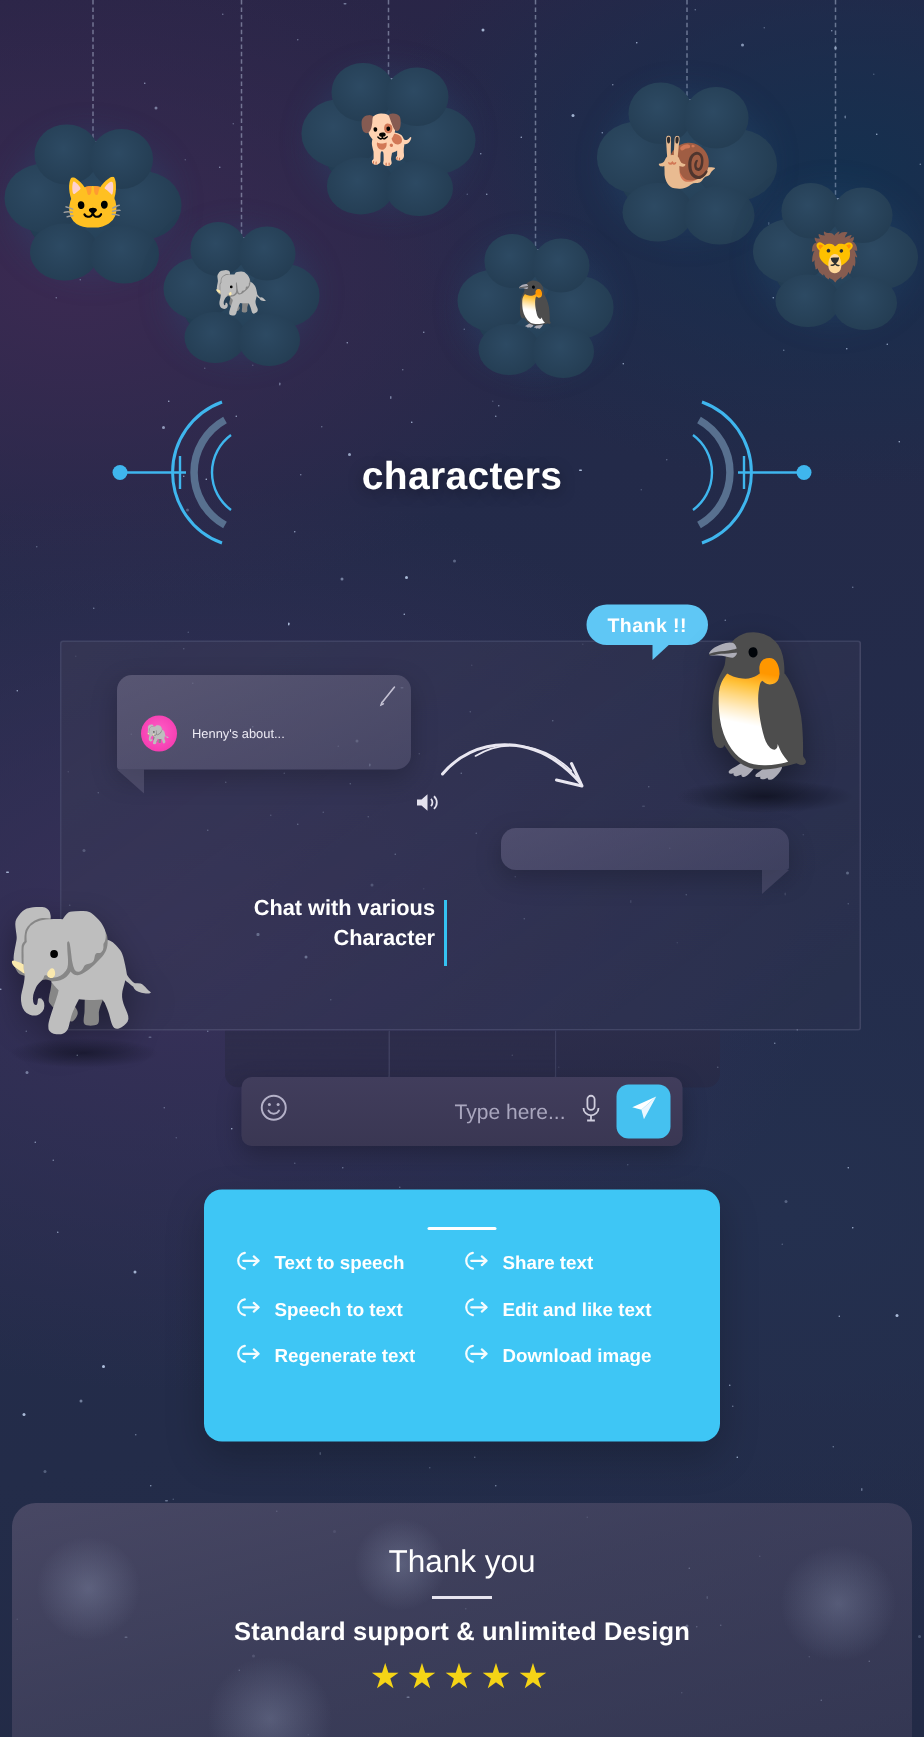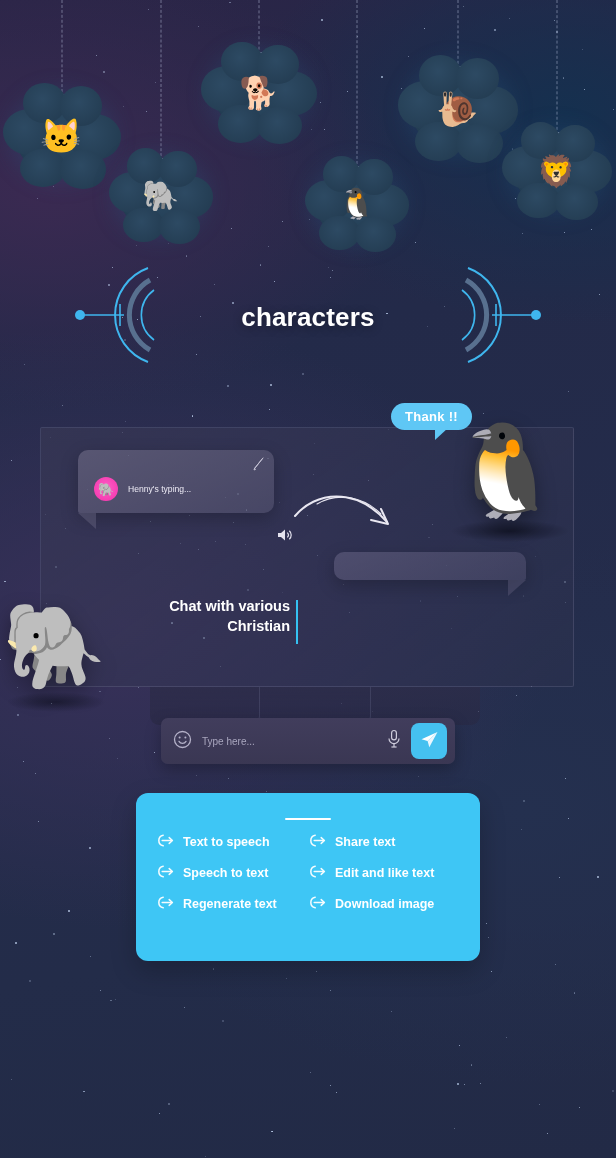--- a/index.html
+++ b/index.html
@@ -162,21 +162,21 @@
     border-radius:50%;
   }
 
   
   .input-bar{
     position:absolute; left:161px; top:718px; width:294px; height:46px;
     background:linear-gradient(180deg,#413d5c,#3a3753);
     border-radius:7px; display:flex; align-items:center; padding:0 8px 0 12px; gap:10px;
     box-shadow:0 6px 16px rgba(0,0,0,.25);
   }
-  .placeholder{ flex:1; color:#a9a6be; font-size:10px; }
+  .placeholder{ flex:1; color:#a9a6be; font-size:14px;text-align:right; }
   .send-btn{
     width:36px; height:36px; border-radius:8px; background:#45c1f0;
     display:flex; align-items:center; justify-content:center; flex:0 0 auto;
   }
 
   
   .features{
     position:absolute; left:136px; top:793px; width:344px; height:168px;
     background:#3ec6f5; border-radius:12px; padding:18px 22px 16px;
     box-shadow:0 10px 26px rgba(0,0,0,.22);
@@ -543,21 +543,21 @@
   </div>
 
   <div class="bubble-a">
     <span class="pencil">
       <svg width="14" height="14" viewBox="0 0 14 14">
         <path d="M12 1 L4 11 M11.4 1.6 L3.4 11.6 M3.6 11.2 L3 13 L4.6 12.2" stroke="#d9d6e6" stroke-width="1" fill="none" stroke-linecap="round"></path>
       </svg>
     </span>
     <div class="typing-row">
       <span class="av-pink">🐘</span>
-      <span class="tx">Henny's typing...</span>
+      <span class="tx">Henny's about...</span>
     </div>
   </div>
 
   <span class="speaker">
     <svg width="16" height="14" viewBox="0 0 16 14">
       <path d="M1 5 L4 5 L8 1.5 L8 12.5 L4 9 L1 9 Z" fill="#e4e2ee"></path>
       <path d="M10.3 4.6 A3.4 3.4 0 0 1 10.3 9.4" stroke="#e4e2ee" stroke-width="1.2" fill="none"></path>
       <path d="M12.3 2.8 A5.6 5.6 0 0 1 12.3 11.2" stroke="#e4e2ee" stroke-width="1.2" fill="none"></path>
     </svg>
   </span>
@@ -572,21 +572,21 @@
 
   <div class="bubble-b">
   </div>
 
   <div class="hello">Thank !!</div>
   <div class="penguin-shadow"></div>
   <div class="penguin">🐧</div>
 
   <div class="chat-various">
     <span>Chat with various</span><br>
-    <span>Christian</span>
+    <span>Character</span>
   </div>
   <div class="vbar"></div>
 
   <div class="elephant-shadow"></div>
   <div class="elephant">🐘</div>
 
   <div class="input-bar">
     <span>
       <svg width="19" height="19" viewBox="0 0 19 19">
         <circle cx="9.5" cy="9.5" r="8" stroke="#b4b1c8" stroke-width="1.3" fill="none"></circle>
@@ -661,14 +661,24 @@
           <span class="fi"><svg width="17" height="13" viewBox="0 0 17 13">
               <path d="M5.2 1.2 A5.4 5.4 0 0 0 5.2 11.8" stroke="#ffffff" stroke-width="1.5" fill="none" stroke-linecap="round"></path>
               <line x1="4.2" y1="6.5" x2="14" y2="6.5" stroke="#ffffff" stroke-width="1.5" stroke-linecap="round"></line>
               <path d="M11.2 3.6 L14.4 6.5 L11.2 9.4" stroke="#ffffff" stroke-width="1.5" fill="none" stroke-linecap="round" stroke-linejoin="round"></path>
             </svg></span>
           <span>Download image</span>
         </div>
       </div>
   </div>
 
+  <div class="footer">
+    <div class="foot-glow" style="width:70px;height:70px;left:16px;top:22px;"></div>
+    <div class="foot-glow" style="width:62px;height:62px;left:228px;top:10px;"></div>
+    <div class="foot-glow" style="width:78px;height:78px;right:10px;top:28px;"></div>
+    <div class="foot-glow" style="width:84px;height:84px;left:130px;top:102px;"></div>
+    <h2>Thank you</h2>
+    <div class="foot-rule"></div>
+    <h3>Standard support  &amp; unlimited Design</h3>
+    <div class="stars-row" id="rating-stars"><span style="color: rgb(245, 212, 22);">★</span><span style="color: rgb(245, 212, 22);">★</span><span style="color: rgb(245, 212, 22);">★</span><span style="color: rgb(245, 212, 22);">★</span><span style="color: rgb(245, 212, 22);">★</span></div>
+  </div>
 
 </div>
 
 </body></html>

